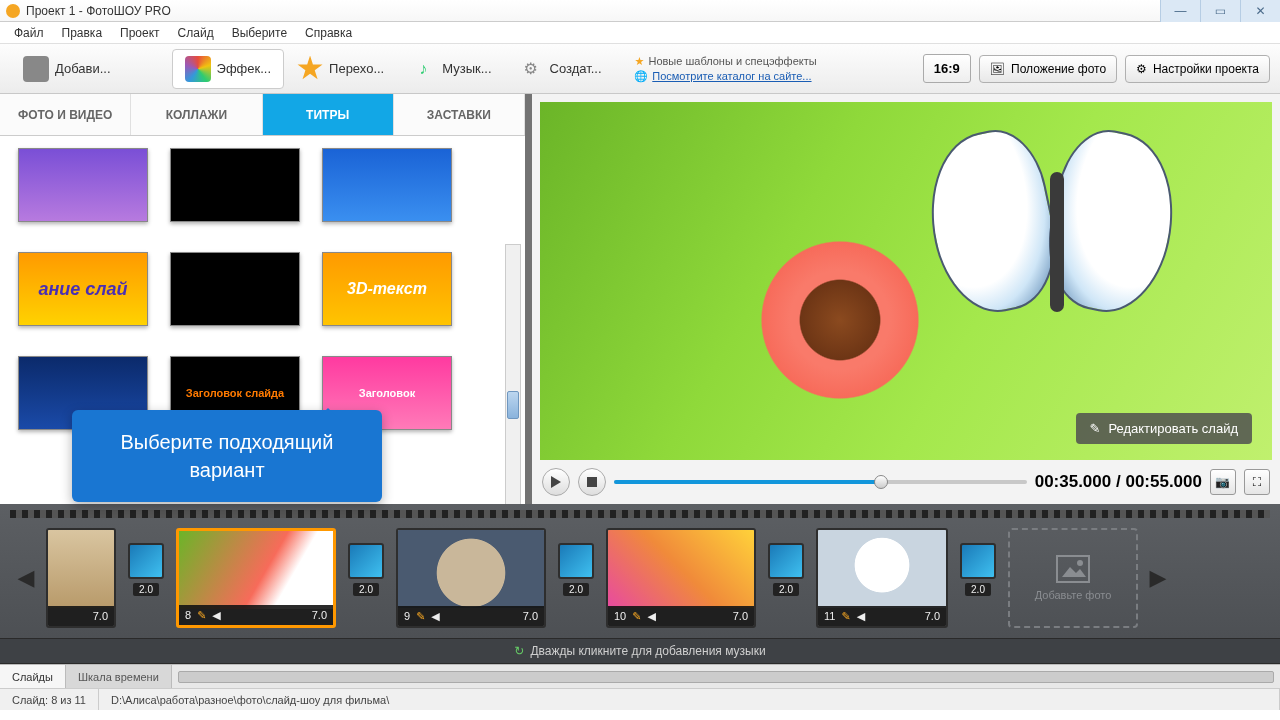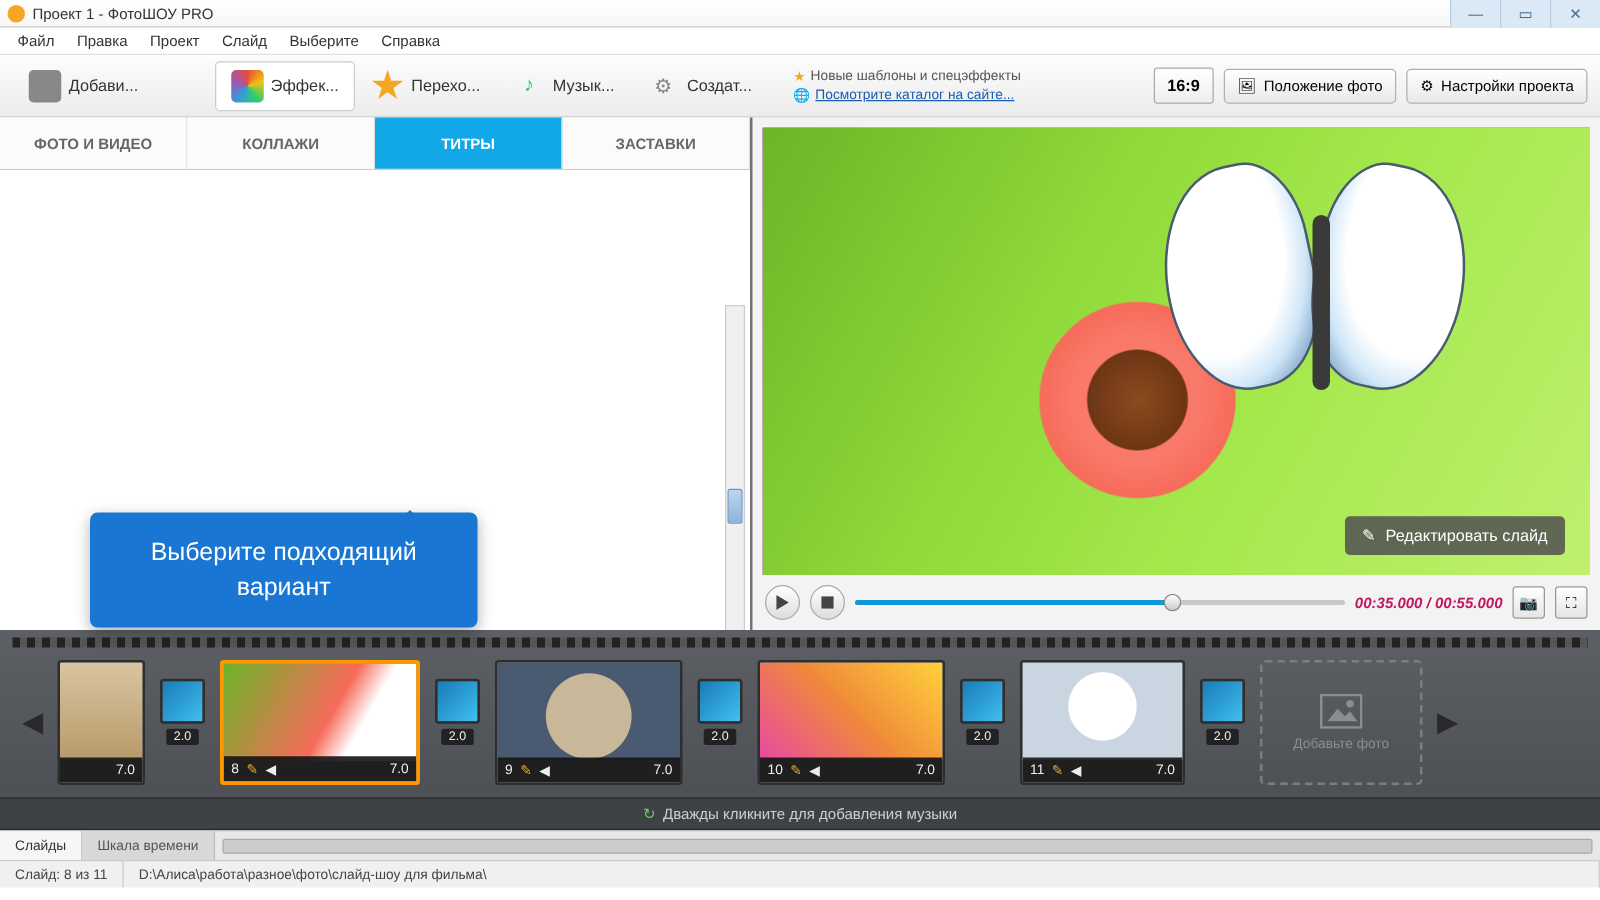--- a/index.html
+++ b/index.html
@@ -24,21 +24,21 @@
 .tbtn.active { background:#fff; border:1px solid #ccc;margin-left:48px; }
 .tool-right { margin-left:auto; display:flex; align-items:center; gap:8px;}
 .aspect-btn { border:1px solid #aaa; border-radius:3px; padding:6px 10px; font-weight:bold; background:linear-gradient(#fff,#eee); font-size:13px;}
 .pill-btn { border:1px solid #b0b0b0; border-radius:4px; padding:6px 10px; background:linear-gradient(#fff,#e8e8e8); display:flex; align-items:center; gap:6px; font-size:12px;}
 .tip-area { display:flex; flex-direction:column; gap:2px; font-size:11px; color:#555; margin-left:20px;}
 .tip-area .line { display:flex; align-items:center; gap:4px;}
 .tip-area a { color:#1a5db4; text-decoration:underline;}
 
 
 .main-area { display:flex; height: 410px; }
-.left-panel { width:602px; border-right:2px solid #737373; display:flex; flex-direction:column; position:relative;}
+.left-panel { width:532px; border-right:7px solid #737373; display:flex; flex-direction:column; position:relative;}
 .right-panel { flex:1; display:flex; flex-direction:column; background:#f3f3f3;}
 
 
 .content-tabs { display:flex; border-bottom:1px solid #ccc; height:42px;}
 .ctab { flex:1; display:flex; align-items:center; justify-content:center; font-size:12px; font-weight:bold; color:#666; border-right:1px solid #e0e0e0; background:#fbfbfb;}
 .ctab.active { background:#12a7e6; color:#fff; }
 
 
 .template-grid { flex:1; overflow:hidden; padding:12px 18px; position:relative; display:grid; grid-template-columns: repeat(3, 130px); grid-auto-rows: 74px; gap:30px 22px; justify-content:start; align-content:start; background:#fff;}
 .tthumb { width:130px; height:74px; border:1px solid #888; box-shadow:0 2px 4px rgba(0,0,0,.3); display:flex; align-items:center; justify-content:center; font-size:11px; color:#fff; font-weight:bold; text-align:center;}
@@ -59,21 +59,21 @@
 .butterfly .wing.r{right:20px;transform:scaleX(-1) rotate(-12deg);}
 .butterfly .body{position:absolute;left:118px;top:40px;width:14px;height:140px;background:#3a3a3a;border-radius:7px;}
 .edit-slide-btn { position:absolute; right:20px; bottom:16px; background:rgba(80,80,80,.85); color:#fff; border-radius:4px; padding:8px 14px; display:flex; align-items:center; gap:8px; font-size:13px;}
 
 
 .playback { height:44px; display:flex; align-items:center; padding:0 10px; gap:8px;}
 .round-btn { width:28px; height:28px; border-radius:50%; border:1px solid #aaa; background:linear-gradient(#fff,#ddd); display:flex; align-items:center; justify-content:center;}
 .seek { flex:1; height:4px; background:#c8c8c8; position:relative; border-radius:2px;}
 .seek .fill{position:absolute;left:0;top:0;height:100%;width:64%;background:#1296db;border-radius:2px;}
 .seek .knob{position:absolute;left:63%;top:-5px;width:14px;height:14px;border-radius:50%;background:linear-gradient(#fff,#ccc);border:1px solid #888;}
-.time { font-size:12px; color:#be185d; font-weight:bold;font-style:italic;}
+.time { font-size:17px; color:#000000; font-weight:bold;}
 .sq-btn { width:26px; height:26px; border:1px solid #999; border-radius:3px; background:linear-gradient(#fff,#e5e5e5); display:flex;align-items:center;justify-content:center;}
 
 
 .timeline-area { height:160px; background:linear-gradient(#5c5f63,#4a4d51); position:relative; padding-top:6px;}
 .film-strip { height:8px; background:repeating-linear-gradient(90deg,#222 0 6px,#555 6px 12px); margin:0 10px;}
 .slides-row { display:flex; align-items:center; gap:10px; padding:10px 16px; position:relative; height:120px;}
 .nav-arrow { width:20px; height:80px; display:flex; align-items:center; justify-content:center; color:#2a2a2a; font-size:22px;}
 .slide-thumb { position:relative; height:100px; border:2px solid #2e2e2e; border-radius:3px; background:#888; overflow:hidden;}
 .slide-thumb.sel { border:3px solid #ff9800;}
 .slide-thumb .img { width:100%; height:78px; }
@@ -177,20 +177,31 @@
 </div>
 
 <div class="main-area">
   <div class="left-panel">
     <div class="content-tabs">
       <div class="ctab">ФОТО И ВИДЕО</div>
       <div class="ctab">КОЛЛАЖИ</div>
       <div class="ctab active">ТИТРЫ</div>
       <div class="ctab">ЗАСТАВКИ</div>
     </div>
+    <div class="template-grid" id="tgrid">
+        <div class="tthumb" style="background: linear-gradient(rgb(122, 79, 214), rgb(183, 122, 223));"></div>
+        <div class="tthumb" style="background: rgb(0, 0, 0);"></div>
+        <div class="tthumb" style="background: linear-gradient(rgb(26, 99, 214), rgb(58, 143, 240));"></div>
+        <div class="tthumb" style="background: linear-gradient(rgb(255, 154, 0), rgb(255, 210, 0)); color: rgb(74, 47, 179); font-size: 18px; font-style: italic;">ание слай</div>
+        <div class="tthumb" style="background: rgb(0, 0, 0);"></div>
+        <div class="tthumb" style="background: linear-gradient(rgb(255, 154, 0), rgb(255, 196, 0)); color: rgb(255, 255, 255); font-size: 16px; font-style: italic;">3D-текст</div>
+        <div class="tthumb" style="background: linear-gradient(rgb(11, 42, 107), rgb(26, 74, 168));"></div>
+        <div class="tthumb" style="background: rgb(0, 0, 0); color: rgb(255, 122, 0);">Заголовок слайда</div>
+        <div class="tthumb" style="background: linear-gradient(rgb(255, 58, 160), rgb(255, 122, 184)); color: rgb(255, 255, 255);">Заголовок</div>
+      </div>
     <div class="grid-scroll">
       <div class="sb-track">
           <div class="sb-thumb"></div>
         </div>
     </div>
   </div>
 
   <div class="right-panel">
     <div class="preview-wrap">
       <div class="preview">

